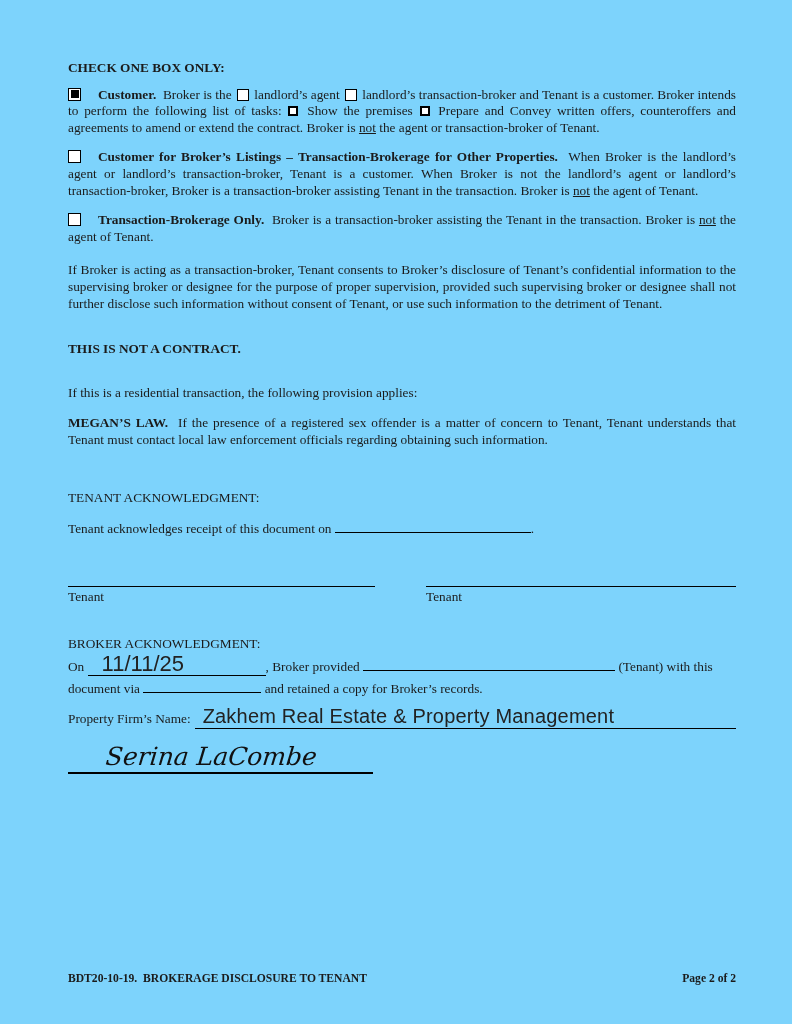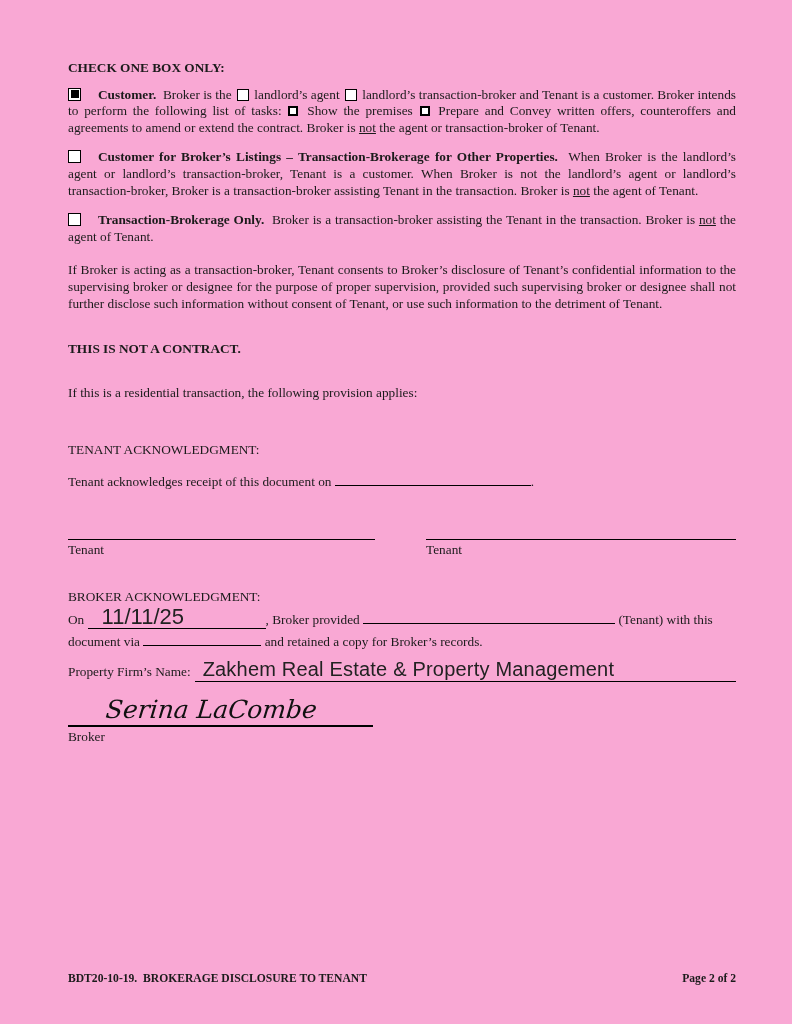--- a/index.html
+++ b/index.html
@@ -1,20 +1,20 @@
 <!DOCTYPE html>
 <html><head>
 <meta charset="utf-8">
 <title>Brokerage Disclosure to Tenant</title>
 <style>
   html,body{margin:0;padding:0;background:#fff;}
   .page{
     position:relative;
     width:792px;height:1024px;
-    background:#f9a8d4;
+    background:#7dd3fc;
     box-sizing:border-box;
     padding:60px 56px 0 68px;
     font-family:"Liberation Serif", serif;
     font-size:13.3px;
     line-height:16.6px;
     color:#1b1b1b;
   }
   .b{font-weight:bold;margin-top:35px;}
   .u{text-decoration:underline;}
   p{margin:0;}
@@ -76,20 +76,21 @@
   <p class="opt jt"><span class="cb main checked"></span><span class="b">Customer.</span><span>&nbsp; Broker is the </span><span class="cb small"></span><span> landlord’s agent </span><span class="cb small"></span><span> landlord’s transaction-broker and Tenant is a customer. Broker intends to perform the following list of tasks: </span><span class="cb task"></span><span> Show the premises </span><span class="cb task"></span><span> Prepare and Convey written offers, counteroffers and agreements to amend or extend the contract. Broker is </span><span class="u">not</span><span> the agent or transaction-broker of Tenant.</span></p>
   <p class="opt jt"><span class="cb main"></span><span class="b">Customer for Broker’s Listings – Transaction-Brokerage for Other Properties.</span><span>&nbsp; When Broker is the landlord’s agent or landlord’s transaction-broker, Tenant is a customer. When Broker is not the landlord’s agent or landlord’s transaction-broker, Broker is a transaction-broker assisting Tenant in the transaction. Broker is </span><span class="u">not</span><span> the agent of Tenant.</span></p>
   <p class="opt jt" style="margin-bottom:0"><span class="cb main"></span><span class="b">Transaction-Brokerage Only.</span><span>&nbsp; Broker is a transaction-broker assisting the Tenant in the transaction. Broker is </span><span class="u">not</span><span> the agent of Tenant.</span></p>
 
   <p class="jt sec-confidential">If Broker is acting as a transaction-broker, Tenant consents to Broker’s disclosure of Tenant’s confidential information to the supervising broker or designee for the purpose of proper supervision, provided such supervising broker or designee shall not further disclose such information without consent of Tenant, or use such information to the detriment of Tenant.</p>
 
   <h3 class="sec-notcontract">THIS IS NOT A CONTRACT.</h3>
 
   <p class="sec-residential">If this is a residential transaction, the following provision applies:</p>
 
+  <p class="jt sec-megans"><span class="b">MEGAN’S LAW.</span><span>&nbsp; If the presence of a registered sex offender is a matter of concern to Tenant, Tenant understands that Tenant must contact local law enforcement officials regarding obtaining such information.</span></p>
 
   <p class="sec-tenant-ack">TENANT ACKNOWLEDGMENT:</p>
 
   <p class="sec-receipt"><span>Tenant acknowledges receipt of this document on</span>
     <span class="blank" style="width:196px"></span><span>.</span></p>
 
   <div class="sig-row">
     <div class="sig-col">
       <div class="sig-line"></div>
       <div class="sig-label">Tenant</div>
@@ -112,21 +113,20 @@
     <span>and retained a copy for Broker’s records.</span></p>
 
   <div class="firm-row">
     <span class="firm-label">Property Firm’s Name:</span>
     <span class="firm-blank"><span class="fill-firm">Zakhem Real Estate &amp; Property Management</span></span>
   </div>
 
   <div class="broker-sig-block">
     <span class="script-sig">Serina LaCombe</span>
     <div class="broker-sig-line"></div>
-    <div class="sig-label">Broker</div>
   </div>
 
   <div class="footer">
     <span>BDT20-10-19.&nbsp; BROKERAGE DISCLOSURE TO TENANT</span>
     <span>Page 2 of 2</span>
   </div>
 
 </div>
 
 </body></html>

